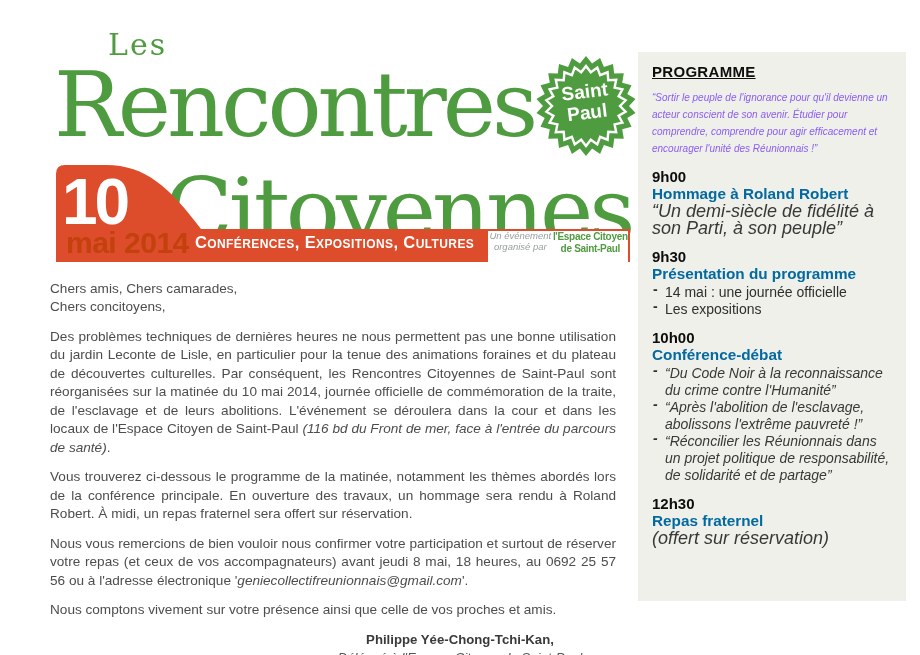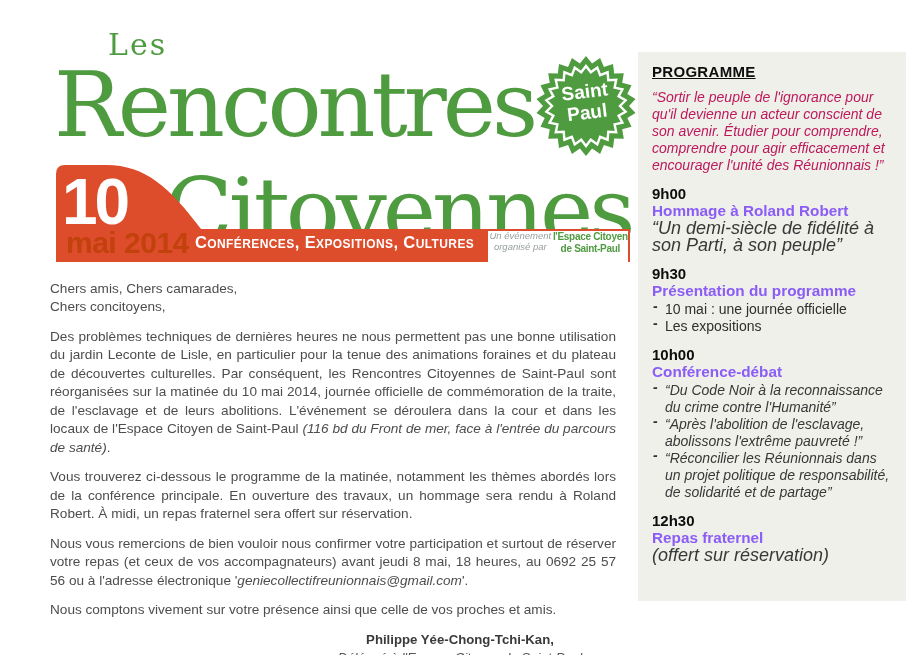--- a/index.html
+++ b/index.html
@@ -37,24 +37,24 @@
   .it{font-style:italic;}
   #signature{width:300px;margin:4px 18px 0 auto;text-align:center;line-height:1.35;}
   #sign-name{font-weight:bold;color:#3a3a3a;font-size:13.2px;}
   #sign-role{font-style:italic;color:#555;font-size:13.2px;}
 
   
   #sidebar{position:absolute;left:638px;top:52px;width:268px;min-height:549px;background:#eef0e9;
            box-sizing:border-box;padding:11px 14px 13px 14px;color:#222;}
   #programme-title{text-align:left;font-weight:bold;font-size:15px;letter-spacing:0.3px;
                    text-decoration:underline;color:#0d0d0d;margin-bottom:9px;}
-  #programme-quote{font-style:italic;font-size:14px;line-height:17px;color:#be185d;}
+  #programme-quote{font-style:italic;font-size:10px;line-height:17px;color:#8b5cf6;}
   .entry{margin-top:11px;}
   .entry .time{font-weight:bold;font-size:15px;line-height:17px;color:#0d0d0d;}
-  .entry .etitle{font-weight:bold;font-size:15.3px;line-height:17px;color:#8b5cf6;}
+  .entry .etitle{font-weight:bold;font-size:15.3px;line-height:17px;color:#0369a1;}
   .entry .note{font-style:italic;font-size:18px;line-height:17px;color:#383838;margin-top:1px;}
   .entry .items{margin-top:2px;}
   .entry .item{position:relative;padding-left:13px;font-size:14px;line-height:17px;color:#2f2f2f;}
   .entry .item::before{content:"-";position:absolute;left:1px;top:-3px;font-weight:600;color:#2f2f2f;}
   .entry .item.q{font-style:italic;color:#383838;}
 </style>
 </head>
 <body>
 
 <div id="page">
@@ -105,21 +105,21 @@
     <div class="entry">
       <div class="time">9h00</div>
       <div class="etitle">Hommage à Roland Robert</div>
       <div class="note">“Un demi-siècle de fidélité à son Parti, à son peuple”</div>
     </div>
 
     <div class="entry">
       <div class="time">9h30</div>
       <div class="etitle">Présentation du programme</div>
       <div class="items">
-        <div class="item">10 mai : une journée officielle</div>
+        <div class="item">14 mai : une journée officielle</div>
         <div class="item">Les expositions</div>
       </div>
     </div>
 
     <div class="entry">
       <div class="time">10h00</div>
       <div class="etitle">Conférence-débat</div>
       <div class="items">
         <div class="item q">“Du Code Noir à la reconnaissance du crime contre l'Humanité”</div>
         <div class="item q">“Après l'abolition de l'esclavage, abolissons l'extrême pauvreté !”</div>

